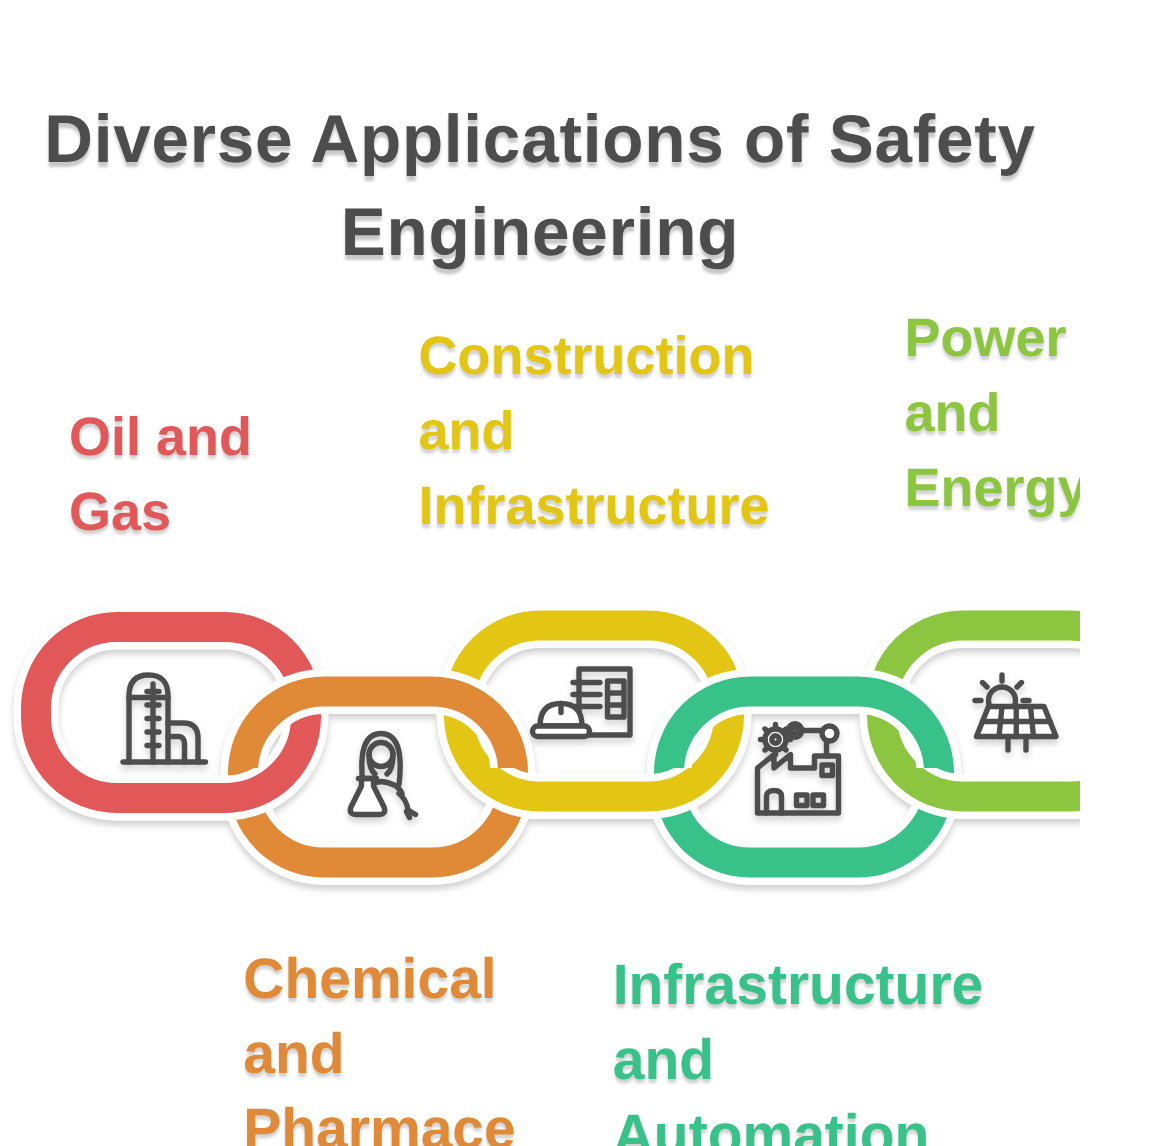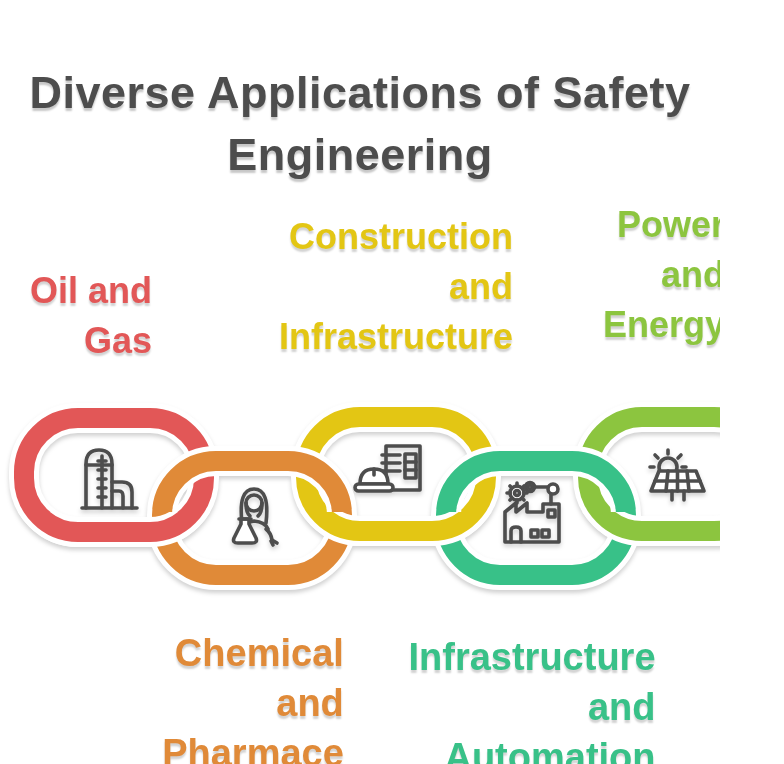--- a/index.html
+++ b/index.html
@@ -13,21 +13,21 @@
   .title {
     position:absolute; left:0; right:0; top:18px;
     text-align:center; white-space:pre-line;
     font-size:45px; line-height:62px; font-weight:bold;
     letter-spacing:0.5px;
     color:var(--c-title,#4d4d4d);
     text-shadow:0 3px 2px rgba(0,0,0,.22);
   }
   .seg-label {
     position:absolute; transform:translateX(-50%);
-    text-align:right; white-space:pre-line; font-weight:bold;
+    text-align:left; white-space:pre-line; font-weight:bold;
     text-shadow:0 3px 2px rgba(0,0,0,.18);
   }
   .seg-label.above { font-size:36px; line-height:50px; }
   .seg-label.below { font-size:38px; line-height:50px; }
   .c-oil_gas                 { color:var(--c-oil_gas); }
   .c-chemical_pharma         { color:var(--c-chemical_pharma); }
   .c-construction_infra      { color:var(--c-construction_infra); }
   .c-manufacturing_automation{ color:var(--c-manufacturing_automation); }
   .c-power_energy            { color:var(--c-power_energy); }
 
@@ -46,21 +46,21 @@
   .icon .wfill { fill:var(--c-background,#fff); }
 </style>
 </head>
 <body>
 
 <div class="canvas">
 
   <div class="title">Diverse Applications of Safety
 Engineering</div>
 
-  <div class="seg-label above c-oil_gas" style="left:91px; top:222px">Oil and
+  <div class="seg-label above c-oil_gas" style="left:107px; top:222px">Oil and
 Gas</div>
   <div class="seg-label above c-construction_infra" style="left:396px; top:168px">Construction
 and
 Infrastructure</div>
   <div class="seg-label above c-power_energy" style="left:664px; top:156px">Power
 and
 Energy</div>
   <div class="seg-label below c-chemical_pharma" style="left:253px; top:584px">Chemical
 and
 Pharmace

